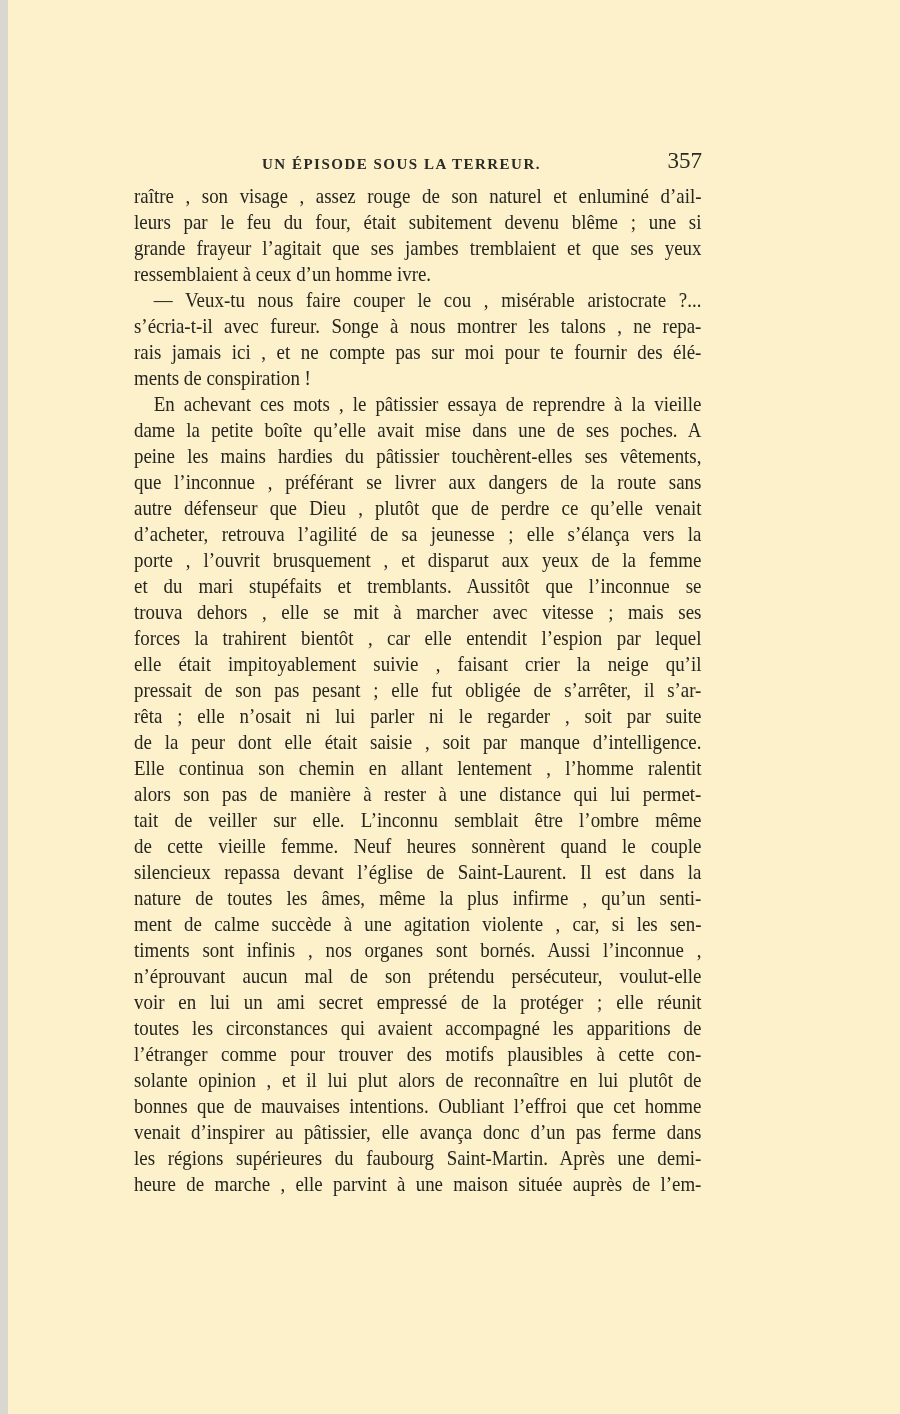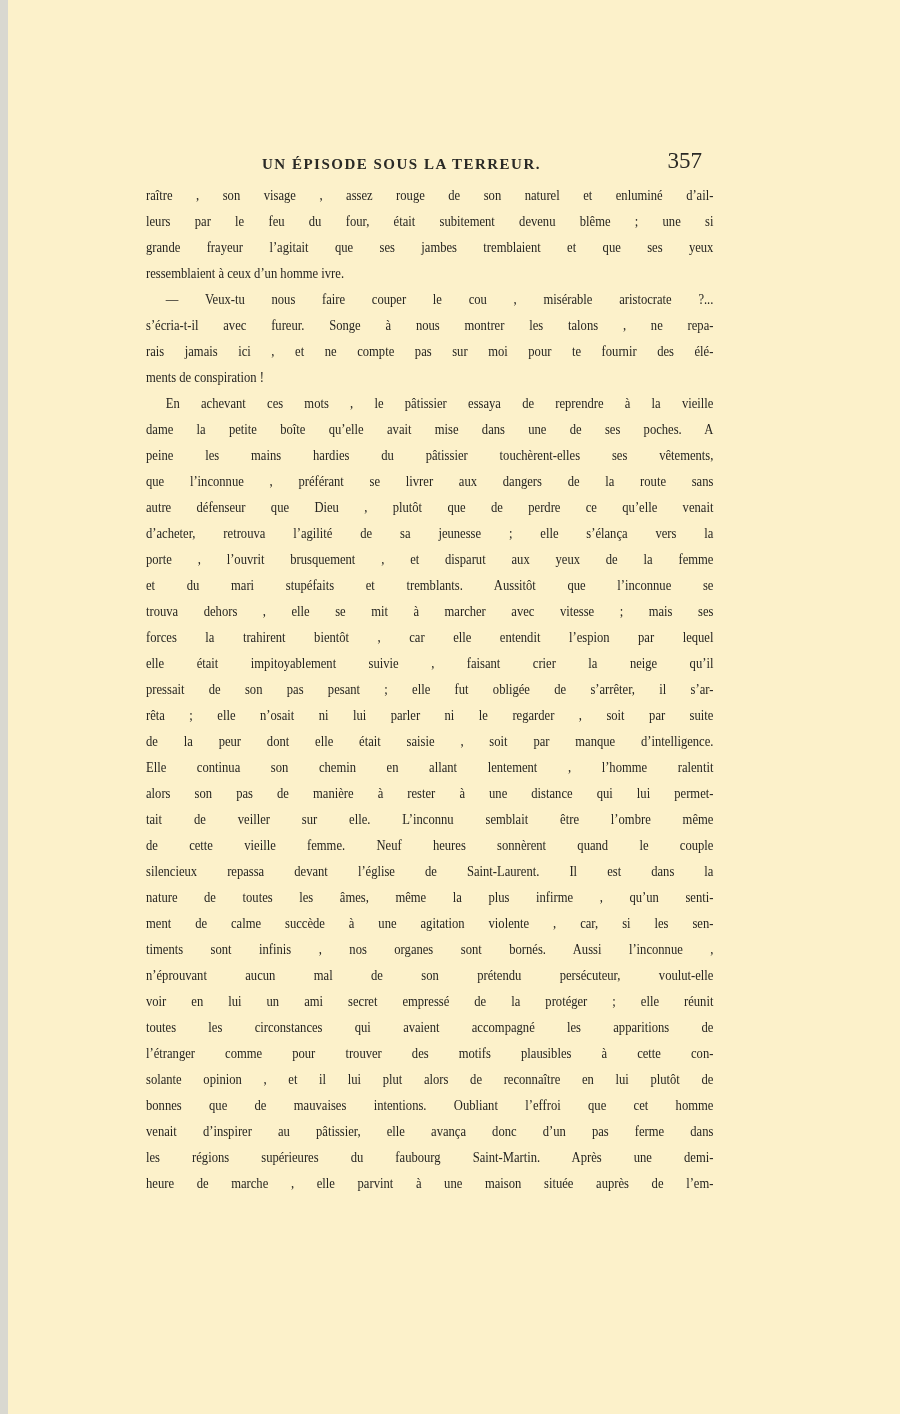--- a/index.html
+++ b/index.html
@@ -25,23 +25,22 @@
       position: absolute; left: 128px; top: 8px;
       font-size: 15px; font-weight: bold; letter-spacing: 1.5px;
     }
     .page-number {
       position: absolute; right: 0; top: 0;
       font-size: 23px;
     }
     .body-text {
       position: absolute; top: 183px; left: 134px; width: 568px;
       font-family: "Liberation Serif", serif;
-      font-size: 14px; line-height: 26px;
+      font-size: 21px; line-height: 26px;
       color: #262521;
-      margin-left: 12px;
     }
     .line {
       display: block; text-align: justify; text-align-last: justify;
       white-space: nowrap; height: 26px;
       transform: scaleX(0.9); transform-origin: left center; width: 111%;
     }
     .line.last { text-align-last: left; }
     .line.indent { text-indent: 22px; }
   </style>
 </head>

